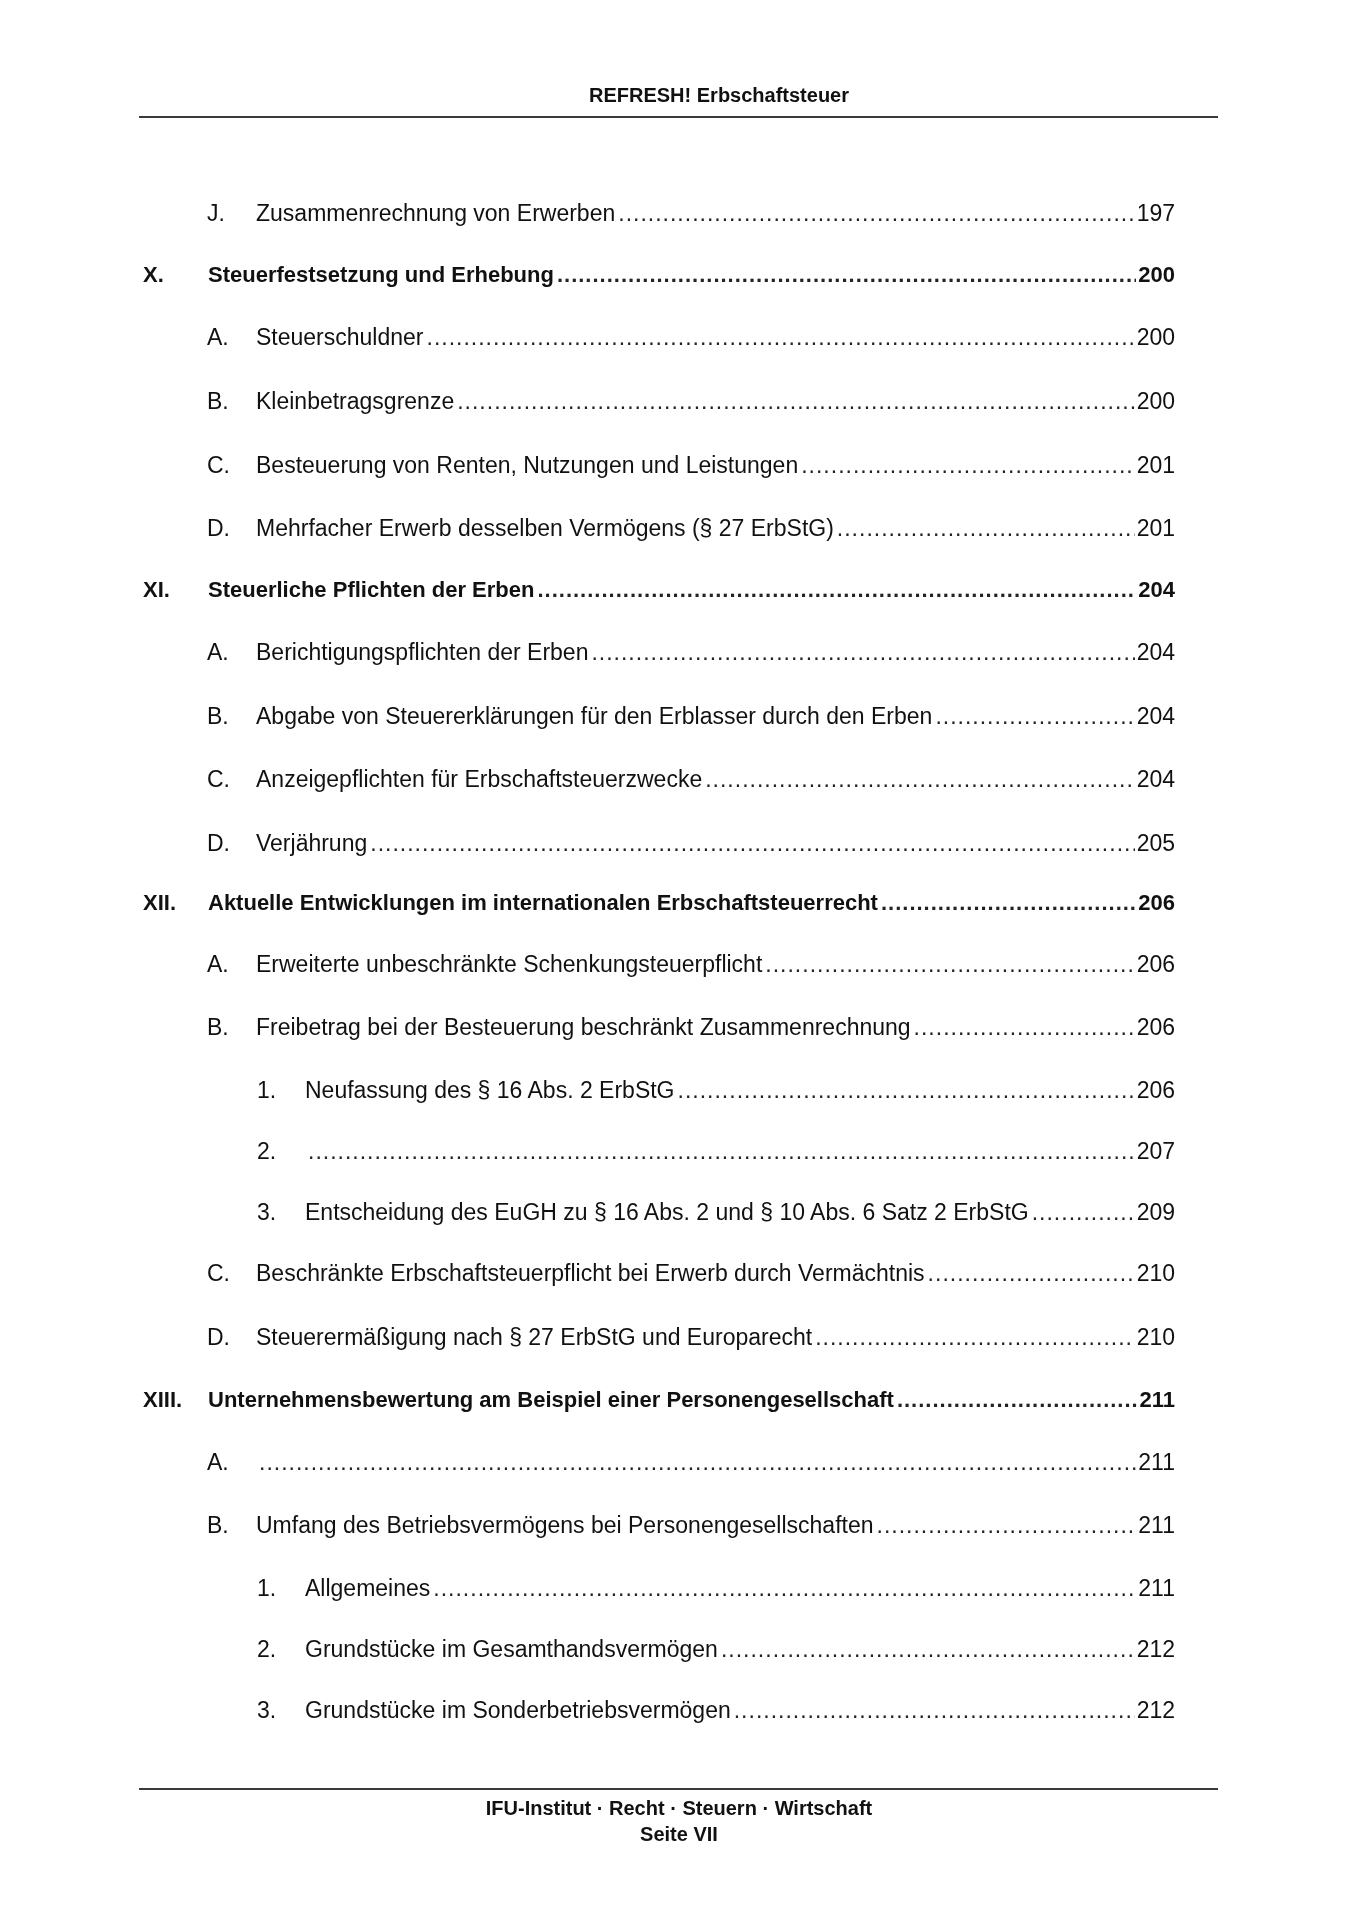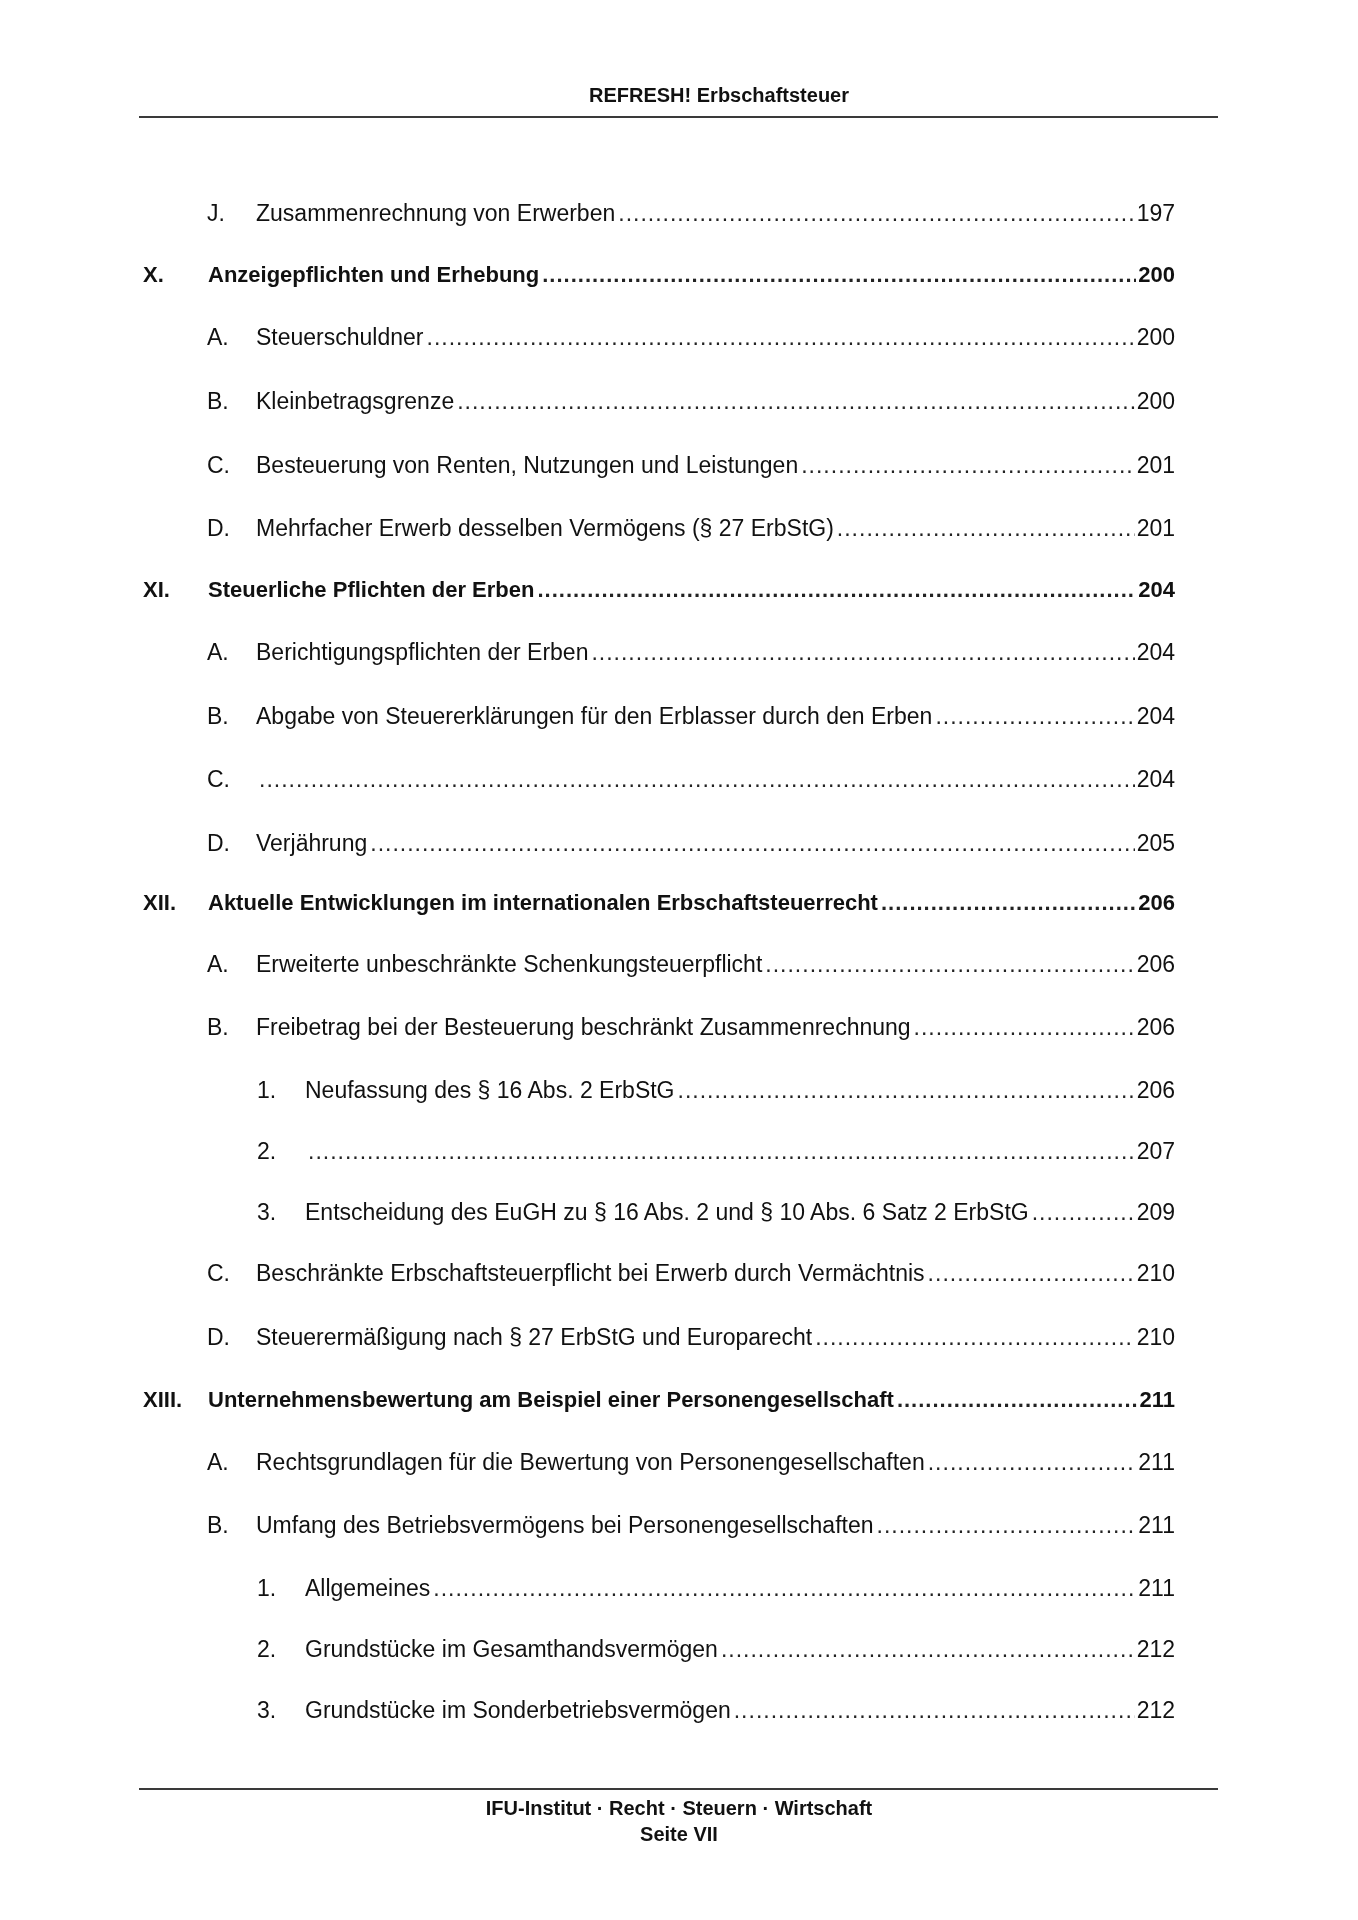--- a/index.html
+++ b/index.html
@@ -60,21 +60,21 @@
       <span class="num">J.</span>
       <span class="body">
         <span class="title">Zusammenrechnung von Erwerben</span>
         <span class="leader"></span>
         <span class="page">197</span>
       </span>
     </div>
     <div class="toc-row lvl1" style="top: 260px;">
       <span class="num">X.</span>
       <span class="body">
-        <span class="title">Anzeigepflichten und Erhebung</span>
+        <span class="title">Steuerfestsetzung und Erhebung</span>
         <span class="leader"></span>
         <span class="page">200</span>
       </span>
     </div>
     <div class="toc-row lvl2" style="top: 322px;">
       <span class="num">A.</span>
       <span class="body">
         <span class="title">Steuerschuldner</span>
         <span class="leader"></span>
         <span class="page">200</span>
@@ -124,20 +124,21 @@
       <span class="num">B.</span>
       <span class="body">
         <span class="title">Abgabe von Steuererklärungen für den Erblasser durch den Erben</span>
         <span class="leader"></span>
         <span class="page">204</span>
       </span>
     </div>
     <div class="toc-row lvl2" style="top: 764px;">
       <span class="num">C.</span>
       <span class="body">
+        <span class="title">Anzeigepflichten für Erbschaftsteuerzwecke</span>
         <span class="leader"></span>
         <span class="page">204</span>
       </span>
     </div>
     <div class="toc-row lvl2" style="top: 828px;">
       <span class="num">D.</span>
       <span class="body">
         <span class="title">Verjährung</span>
         <span class="leader"></span>
         <span class="page">205</span>
@@ -210,21 +211,20 @@
       <span class="num">XIII.</span>
       <span class="body">
         <span class="title">Unternehmensbewertung am Beispiel einer Personengesellschaft</span>
         <span class="leader"></span>
         <span class="page">211</span>
       </span>
     </div>
     <div class="toc-row lvl2" style="top: 1447px;">
       <span class="num">A.</span>
       <span class="body">
-        <span class="title">Rechtsgrundlagen für die Bewertung von Personengesellschaften</span>
         <span class="leader"></span>
         <span class="page">211</span>
       </span>
     </div>
     <div class="toc-row lvl2" style="top: 1510px;">
       <span class="num">B.</span>
       <span class="body">
         <span class="title">Umfang des Betriebsvermögens bei Personengesellschaften</span>
         <span class="leader"></span>
         <span class="page">211</span>

